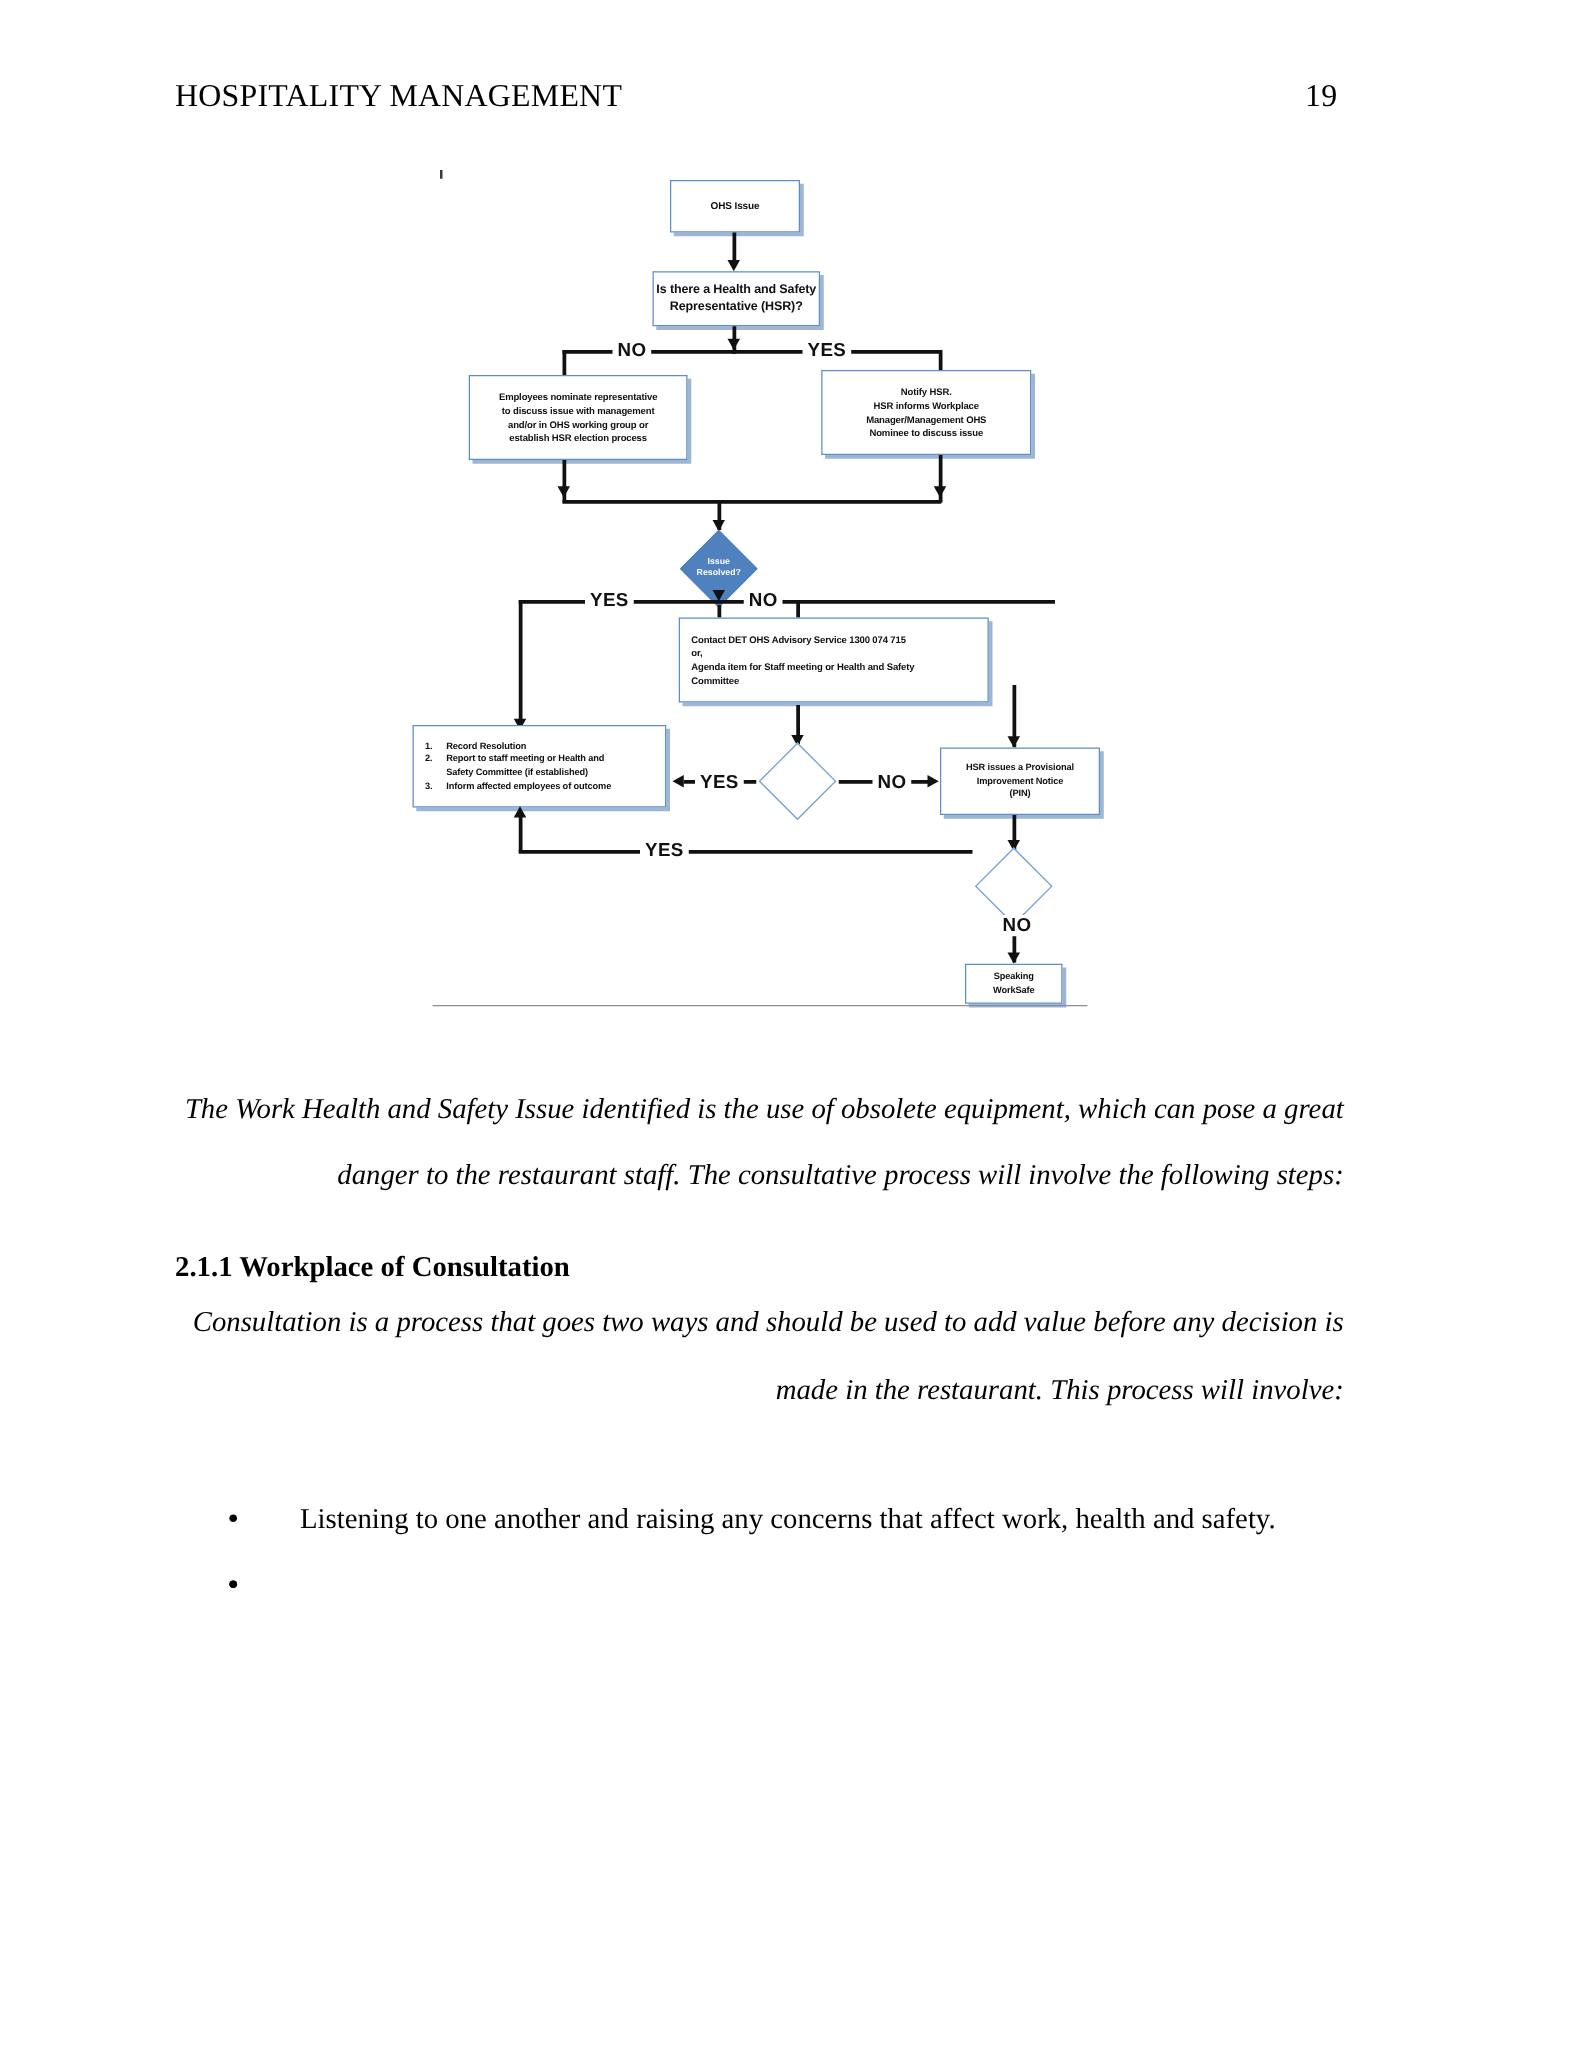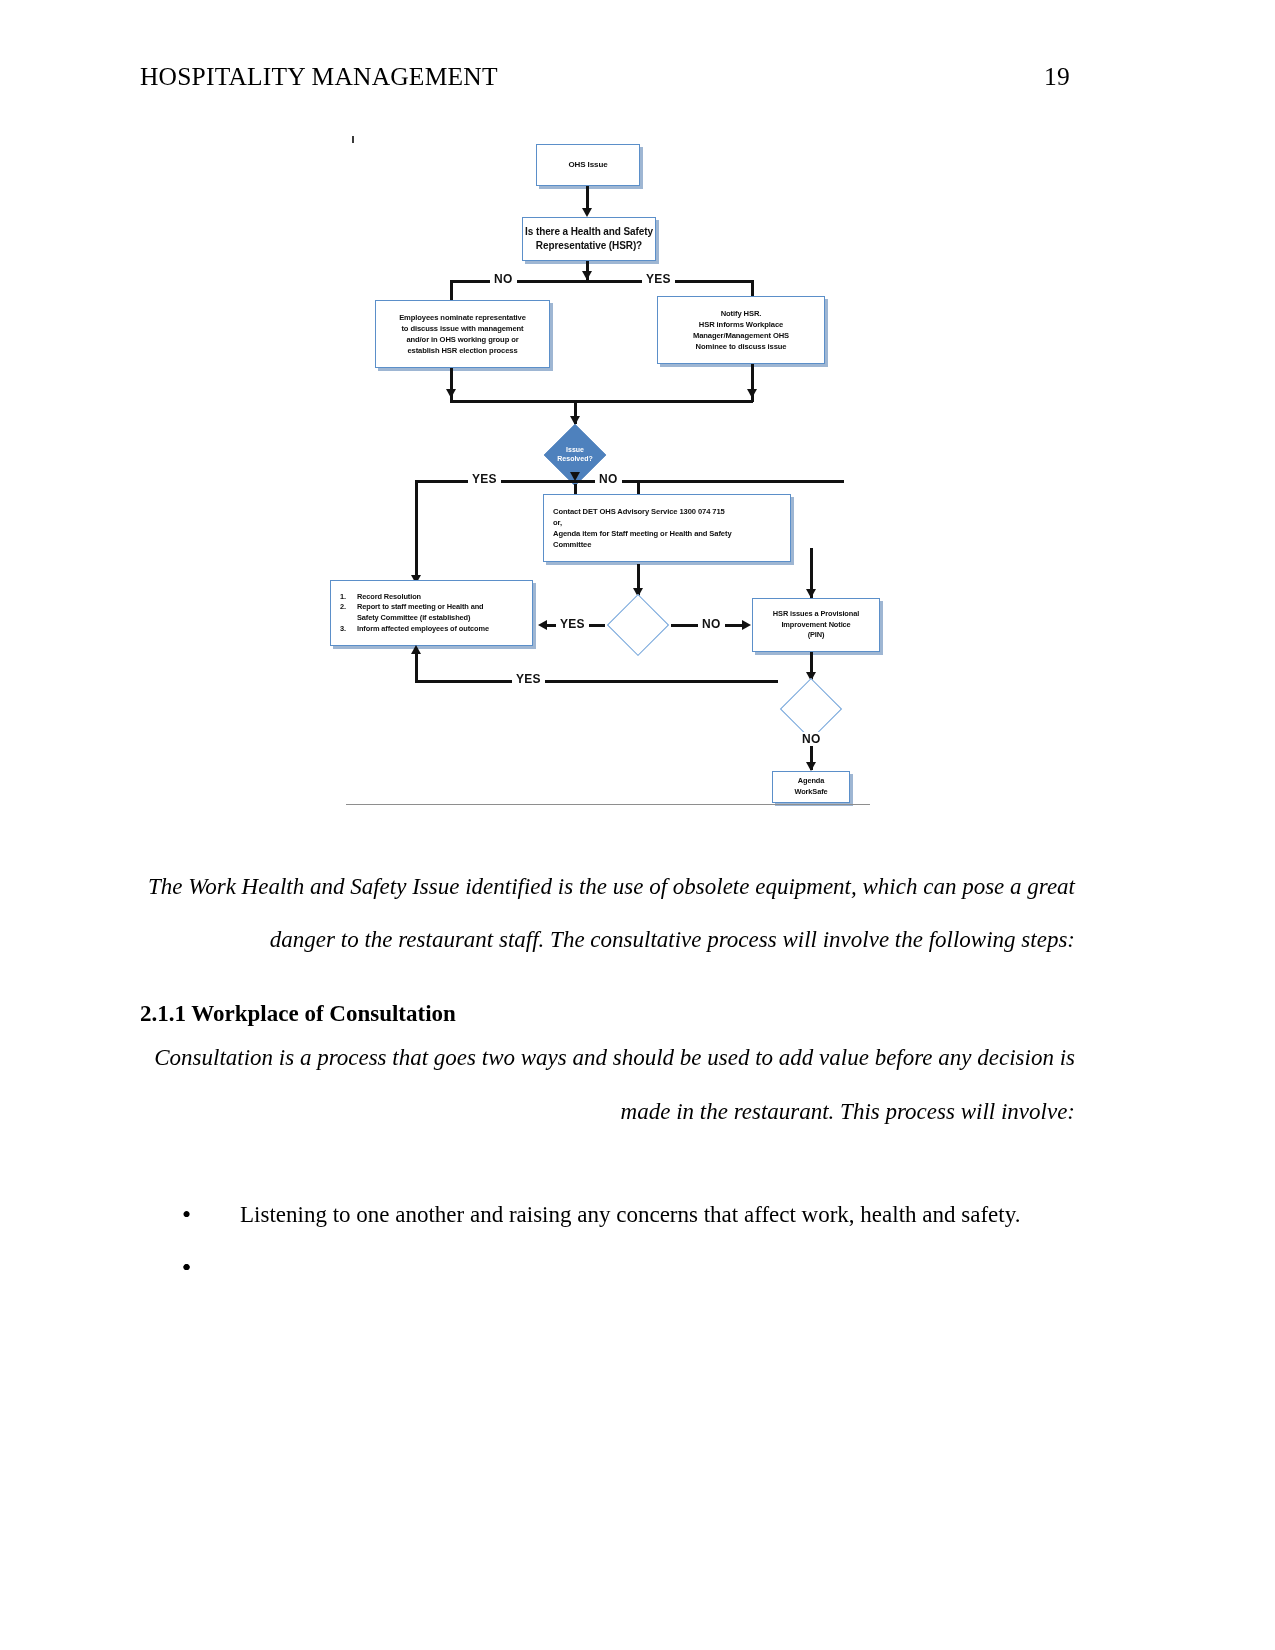--- a/index.html
+++ b/index.html
@@ -163,21 +163,21 @@
   .arrow.right {
     border-top: 5.5px solid transparent;
     border-bottom: 5.5px solid transparent;
     border-left: 9px solid #111111;
   }
 
   .elabel {
     position: absolute;
     font-family: "Liberation Sans", "DejaVu Sans", sans-serif;
     font-weight: bold;
-    font-size: 12px;
+    font-size: 15px;
     color: #111111;
     background: #ffffff;
     padding: 0 4px;
     letter-spacing: 0.3px;
     white-space: nowrap;
   }
 
   
   .body {
     position: absolute;
@@ -373,21 +373,21 @@
     <span class="elabel" style="left:182px; top:544px;">YES</span>
     <span class="ln v" style="left:85px; top:524px; height:30px;"></span>
     <span class="arrow up" style="left:80.5px; top:517px;"></span>
 
     <span class="ln v" style="left:480px; top:610px; height:32px;"></span>
     <span class="elabel" style="left:468px; top:604px;">NO</span>
     <span class="arrow down" style="left:475.5px; top:634px;"></span>
 
     <div class="node" style="left:442px; top:643px; width:78px; height:32px; font-size:7.4px;">
       <div class="lines">
-        <div>Agenda</div>
+        <div>Speaking</div>
         <div>WorkSafe</div>
       </div>
     </div>
 
     <span class="baseline-rule"></span>
   </div>
 
   <div class="body">
     <p>The Work Health and Safety Issue identified is the use of obsolete equipment, which can pose a great danger to the restaurant staff. The consultative process will involve the following steps:</p>
     <h3>2.1.1 Workplace of Consultation</h3>

